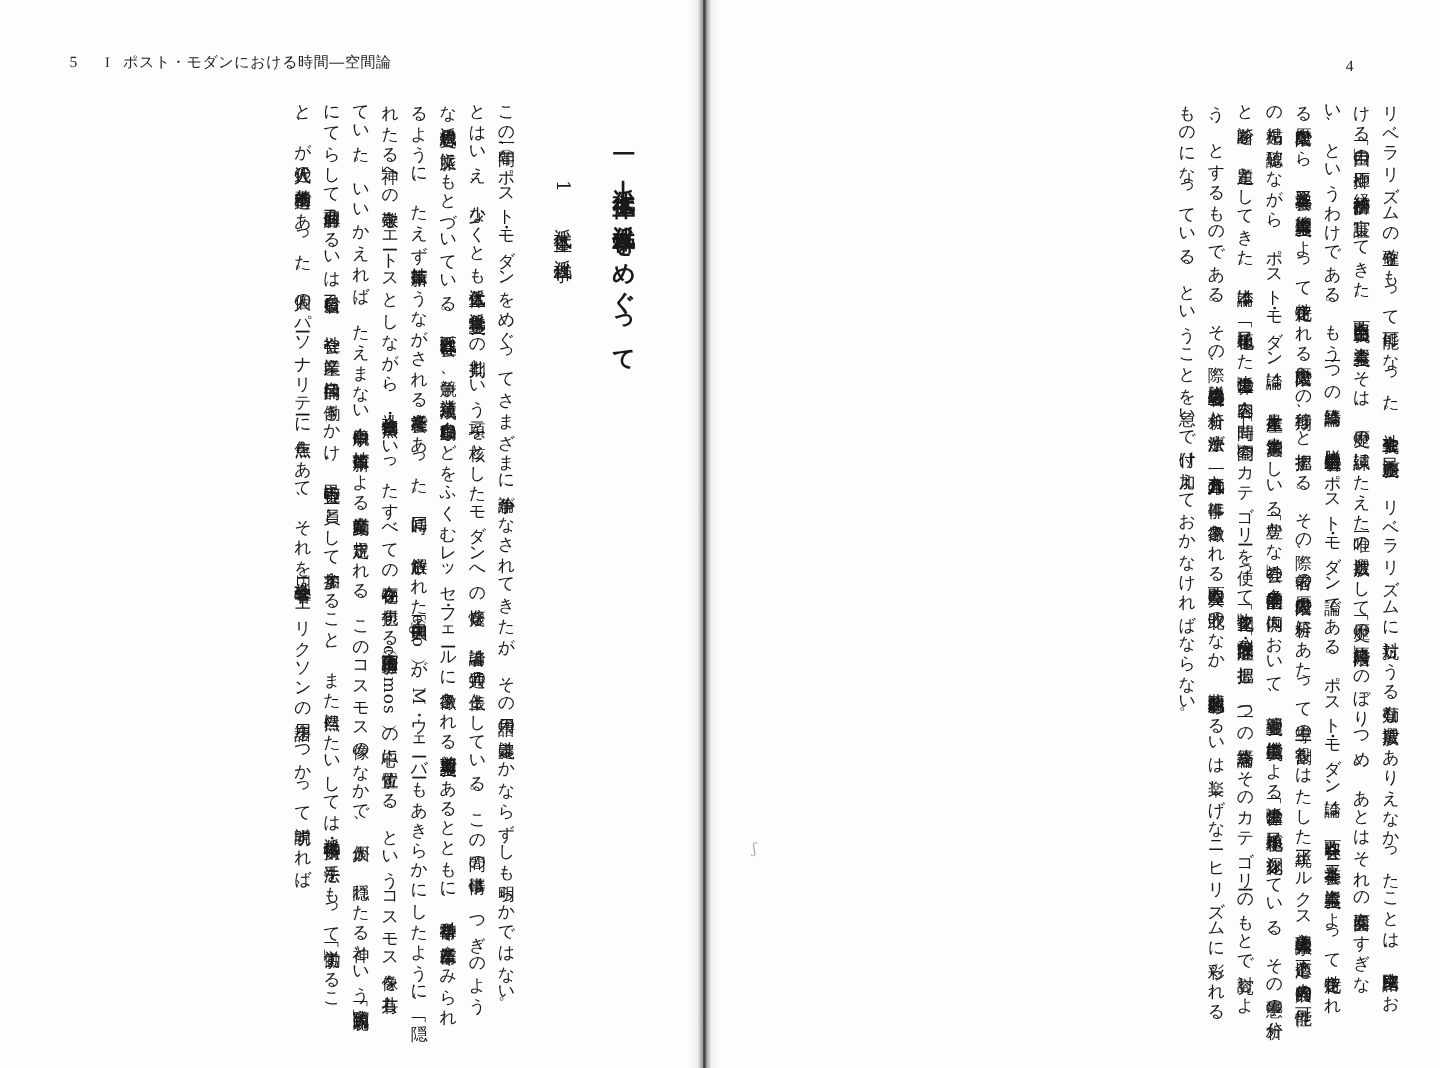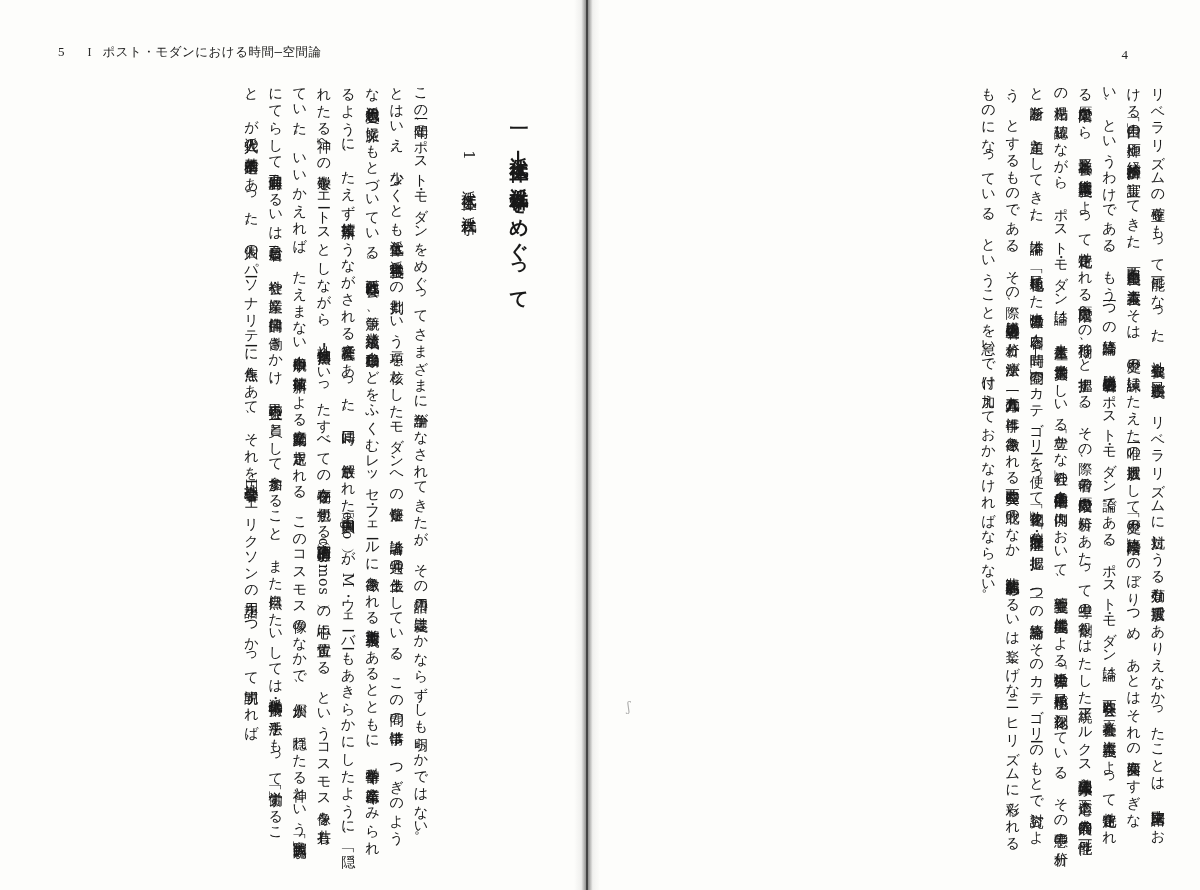--- a/index.html
+++ b/index.html
@@ -115,21 +115,21 @@
   }
   .header-left .chapnum {
     font-size: 12px;
     color: #2a2a2a;
     margin-left: 12px;
   }
   .header-left .runhead {
     font-size: 12.5px;
     color: #232323;
     letter-spacing: 0.04em;
-    font-family: Liberation Mono, monospace;
+    font-family: Liberation Sans, sans-serif;
   }
 
   
   .chapter-title {
     position: absolute;
     top: 118px;
     right: 50px;
     height: 330px;
     font-size: 19px;
     letter-spacing: 0.12em;

